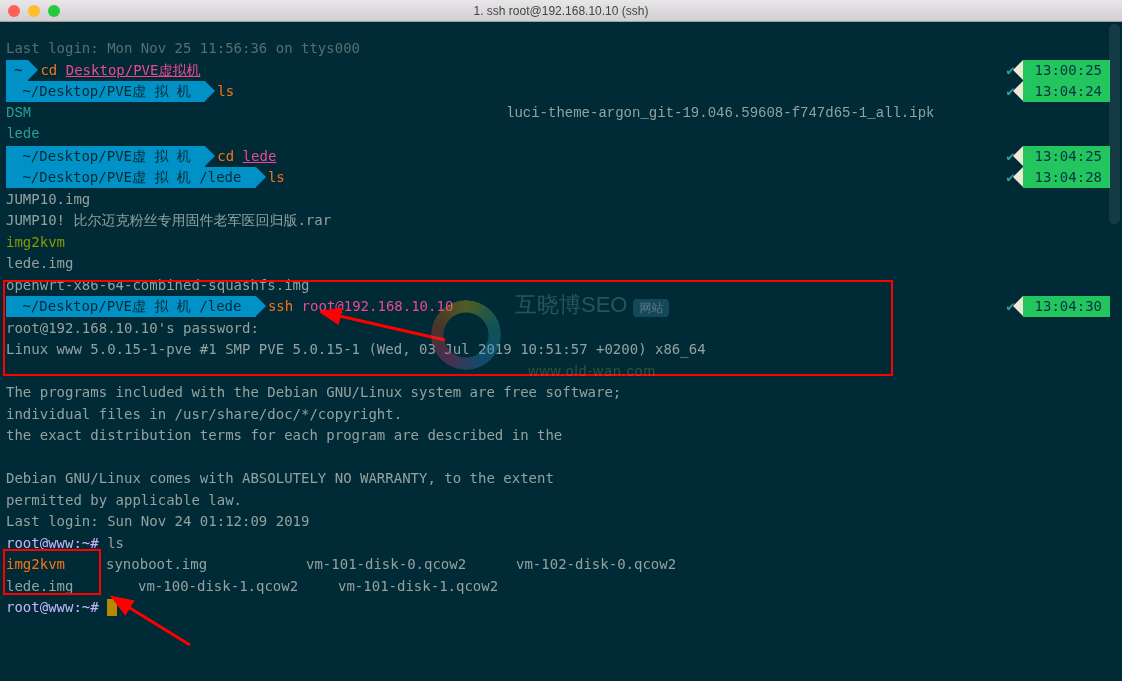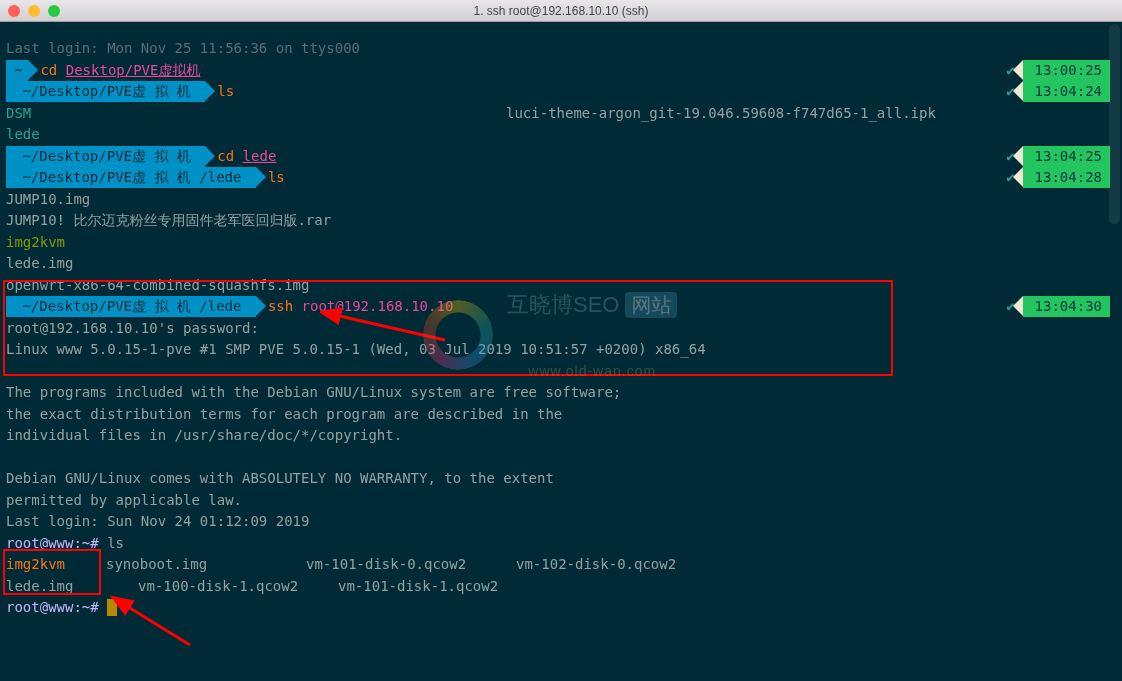--- a/index.html
+++ b/index.html
@@ -67,40 +67,40 @@
     padding: 0 8px 0 12px; height: 21px; display: inline-flex; align-items: center;
     position: relative;
   }
   .timepill::before {
     content: ""; position: absolute; left: -10px; top: 0;
     border-top: 10.5px solid transparent;
     border-bottom: 10.5px solid transparent;
     border-right: 10px solid #eee8d5;
   }
   .lscols { display: flex; line-height: 21.5px; }
-  .lscols .col { min-width: 500px; }
+  .lscols .col { min-width: 500px; font-family: Liberation Mono, monospace; }
   .cursor { display:inline-block; width:10px; height:17px; background:#b58900; vertical-align: middle; }
   
   .redbox { position: absolute; border: 2px solid #ff0000; pointer-events: none; }
   .arrow-svg { position:absolute; pointer-events:none; }
   
   .watermark {
     position: absolute; left: 400px; top: 290px; width: 300px; height: 80px;
     text-align: center; opacity: 0.35; pointer-events: none;
   }
   .watermark .ring {
     width: 70px; height: 70px; border-radius: 50%;
     background: conic-gradient(from 0deg,#e6b800,#2aa198,#268bd2,#d33682,#cb4b16,#e6b800);
     -webkit-mask: radial-gradient(circle, transparent 22px, black 23px);
             mask: radial-gradient(circle, transparent 22px, black 23px);
     display: inline-block; vertical-align: middle;
   }
   .watermark .wmtext { display:inline-block; vertical-align: middle; margin-left: 6px; }
   .watermark .wmtext .t1 { color:#6aa0a8; font-size: 22px; font-family: sans-serif; }
-  .watermark .wmtext .t1 .badge { background:#3a7fa0; color:#fff; padding:2px 6px; border-radius:4px; margin-left:6px; font-size:20px;}
+  .watermark .wmtext .t1 .badge { background:#3a7fa0; color:#fff; padding:2px 6px; border-radius:4px; margin-left:6px; font-size:12px;}
   .watermark .wmtext .t2 { color:#8a9a4a; font-size:14px; font-family: sans-serif; letter-spacing:1px;margin-top:43px;}
   .scrollbar {
     position: absolute; right: 0; top: 22px; bottom: 0; width: 14px;
     background: rgba(255,255,255,0);
   }
   .scrollthumb {
     position:absolute; right:2px; top:2px; width:11px; height:200px;
     background: rgba(255,255,255,0.08); border-radius:6px;
   }
 </style>
@@ -184,22 +184,22 @@
     <span class="lineright">
       <span class="check">✔</span>
       <span class="timepill"><span>13:04:30</span></span>
     </span>
   </div>
 
   <div class="line"><span>root@192.168.10.10's password:</span></div>
   <div class="line"><span>Linux www 5.0.15-1-pve #1 SMP PVE 5.0.15-1 (Wed, 03 Jul 2019 10:51:57 +0200) x86_64</span></div>
   <div class="line">&nbsp;</div>
   <div class="line"><span>The programs included with the Debian GNU/Linux system are free software;</span></div>
+  <div class="line"><span>individual files in /usr/share/doc/*/copyright.</span></div>
   <div class="line"><span>the exact distribution terms for each program are described in the</span></div>
-  <div class="line"><span>individual files in /usr/share/doc/*/copyright.</span></div>
   <div class="line">&nbsp;</div>
   <div class="line"><span>Debian GNU/Linux comes with ABSOLUTELY NO WARRANTY, to the extent</span></div>
   <div class="line"><span>permitted by applicable law.</span></div>
   <div class="line"><span>Last login: Sun Nov 24 01:12:09 2019</span></div>
   <div class="line"><span class="yellowc">root@www:~#</span><span> </span><span>ls</span></div>
 
   <div class="line">
     <span style="display:inline-block; width:100px;" class="cmd">img2kvm</span>
     <span style="display:inline-block; width:200px;">synoboot.img</span>
     <span style="display:inline-block; width:210px;">vm-101-disk-0.qcow2</span>

